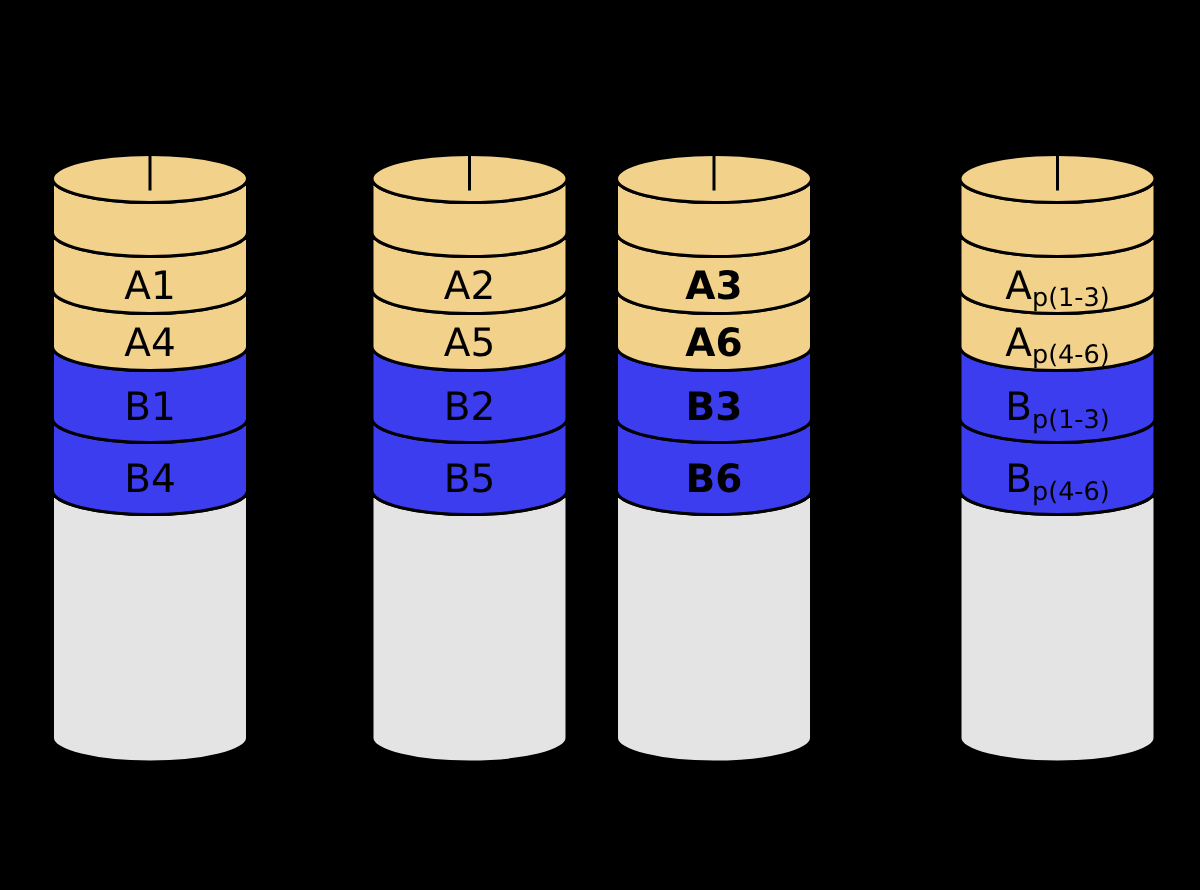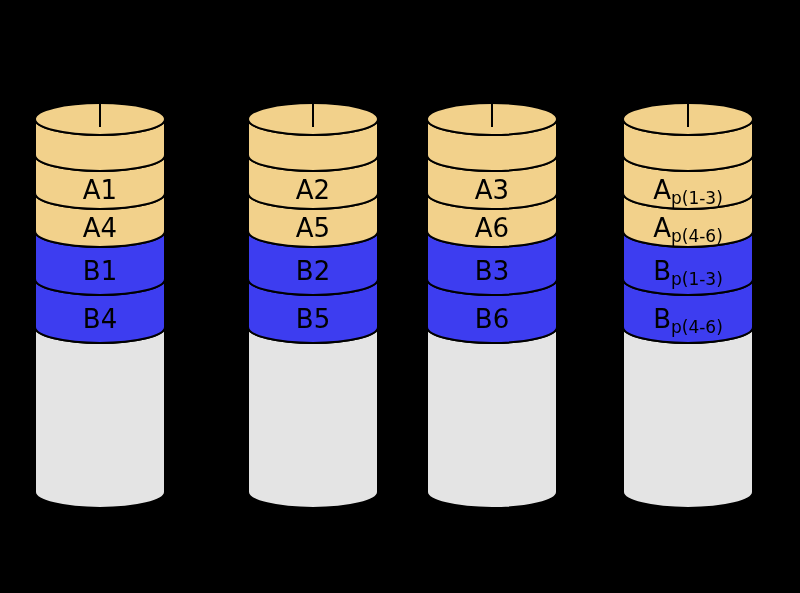--- a/index.html
+++ b/index.html
@@ -22,22 +22,22 @@
     height: 593px;
   }
   .disk {
     position: absolute;
     top: 97px;
     width: 140px;
     height: 420px;
   }
   .disk-0 { left: 30px; }
   .disk-1 { left: 243px; }
-  .disk-2 { left: 422px; }
-  .disk-3 { left: 618px; }
+  .disk-2 { left: 406px; font-weight: bold; }
+  .disk-3 { left: 635px; }
   svg { display: block; }
   svg path { stroke: #000000; stroke-width: 2; }
   svg ellipse { stroke: #000000; stroke-width: 2; }
   svg line { stroke: #000000; stroke-width: 2; }
   svg text {
     font-family: "DejaVu Sans", sans-serif;
     font-size: 26px;
     fill: #000000;
     text-anchor: middle;
   }

